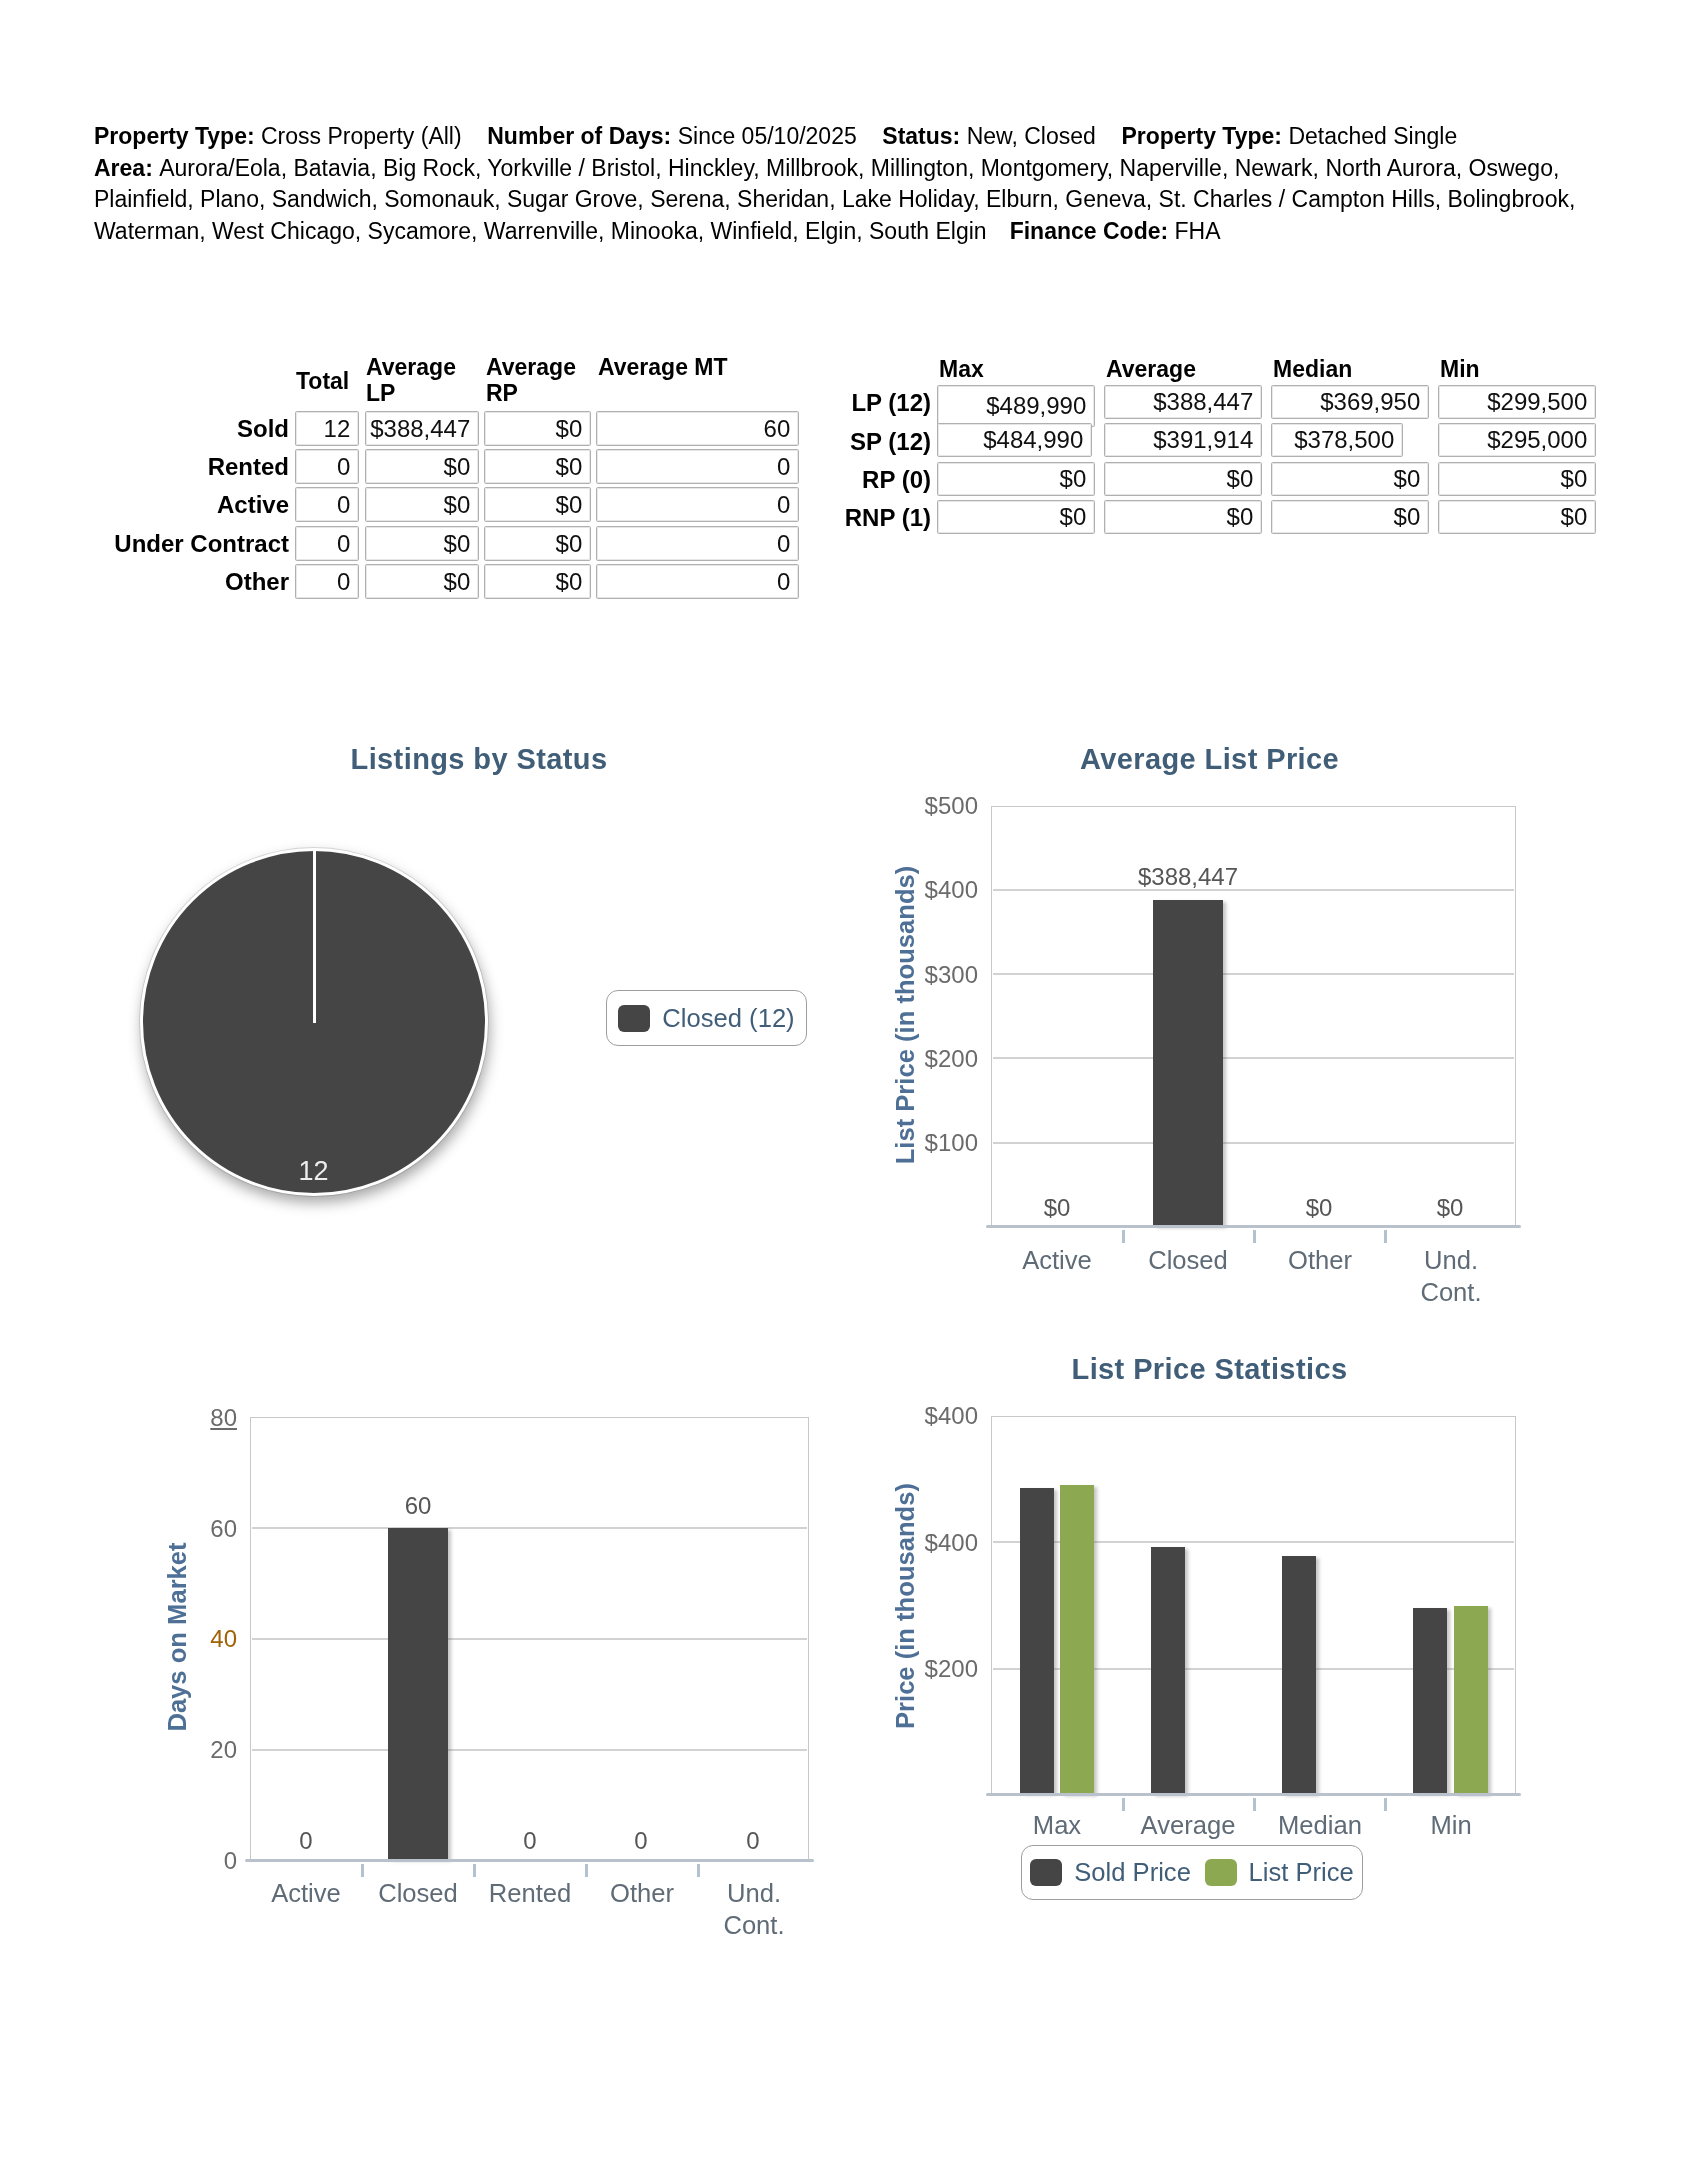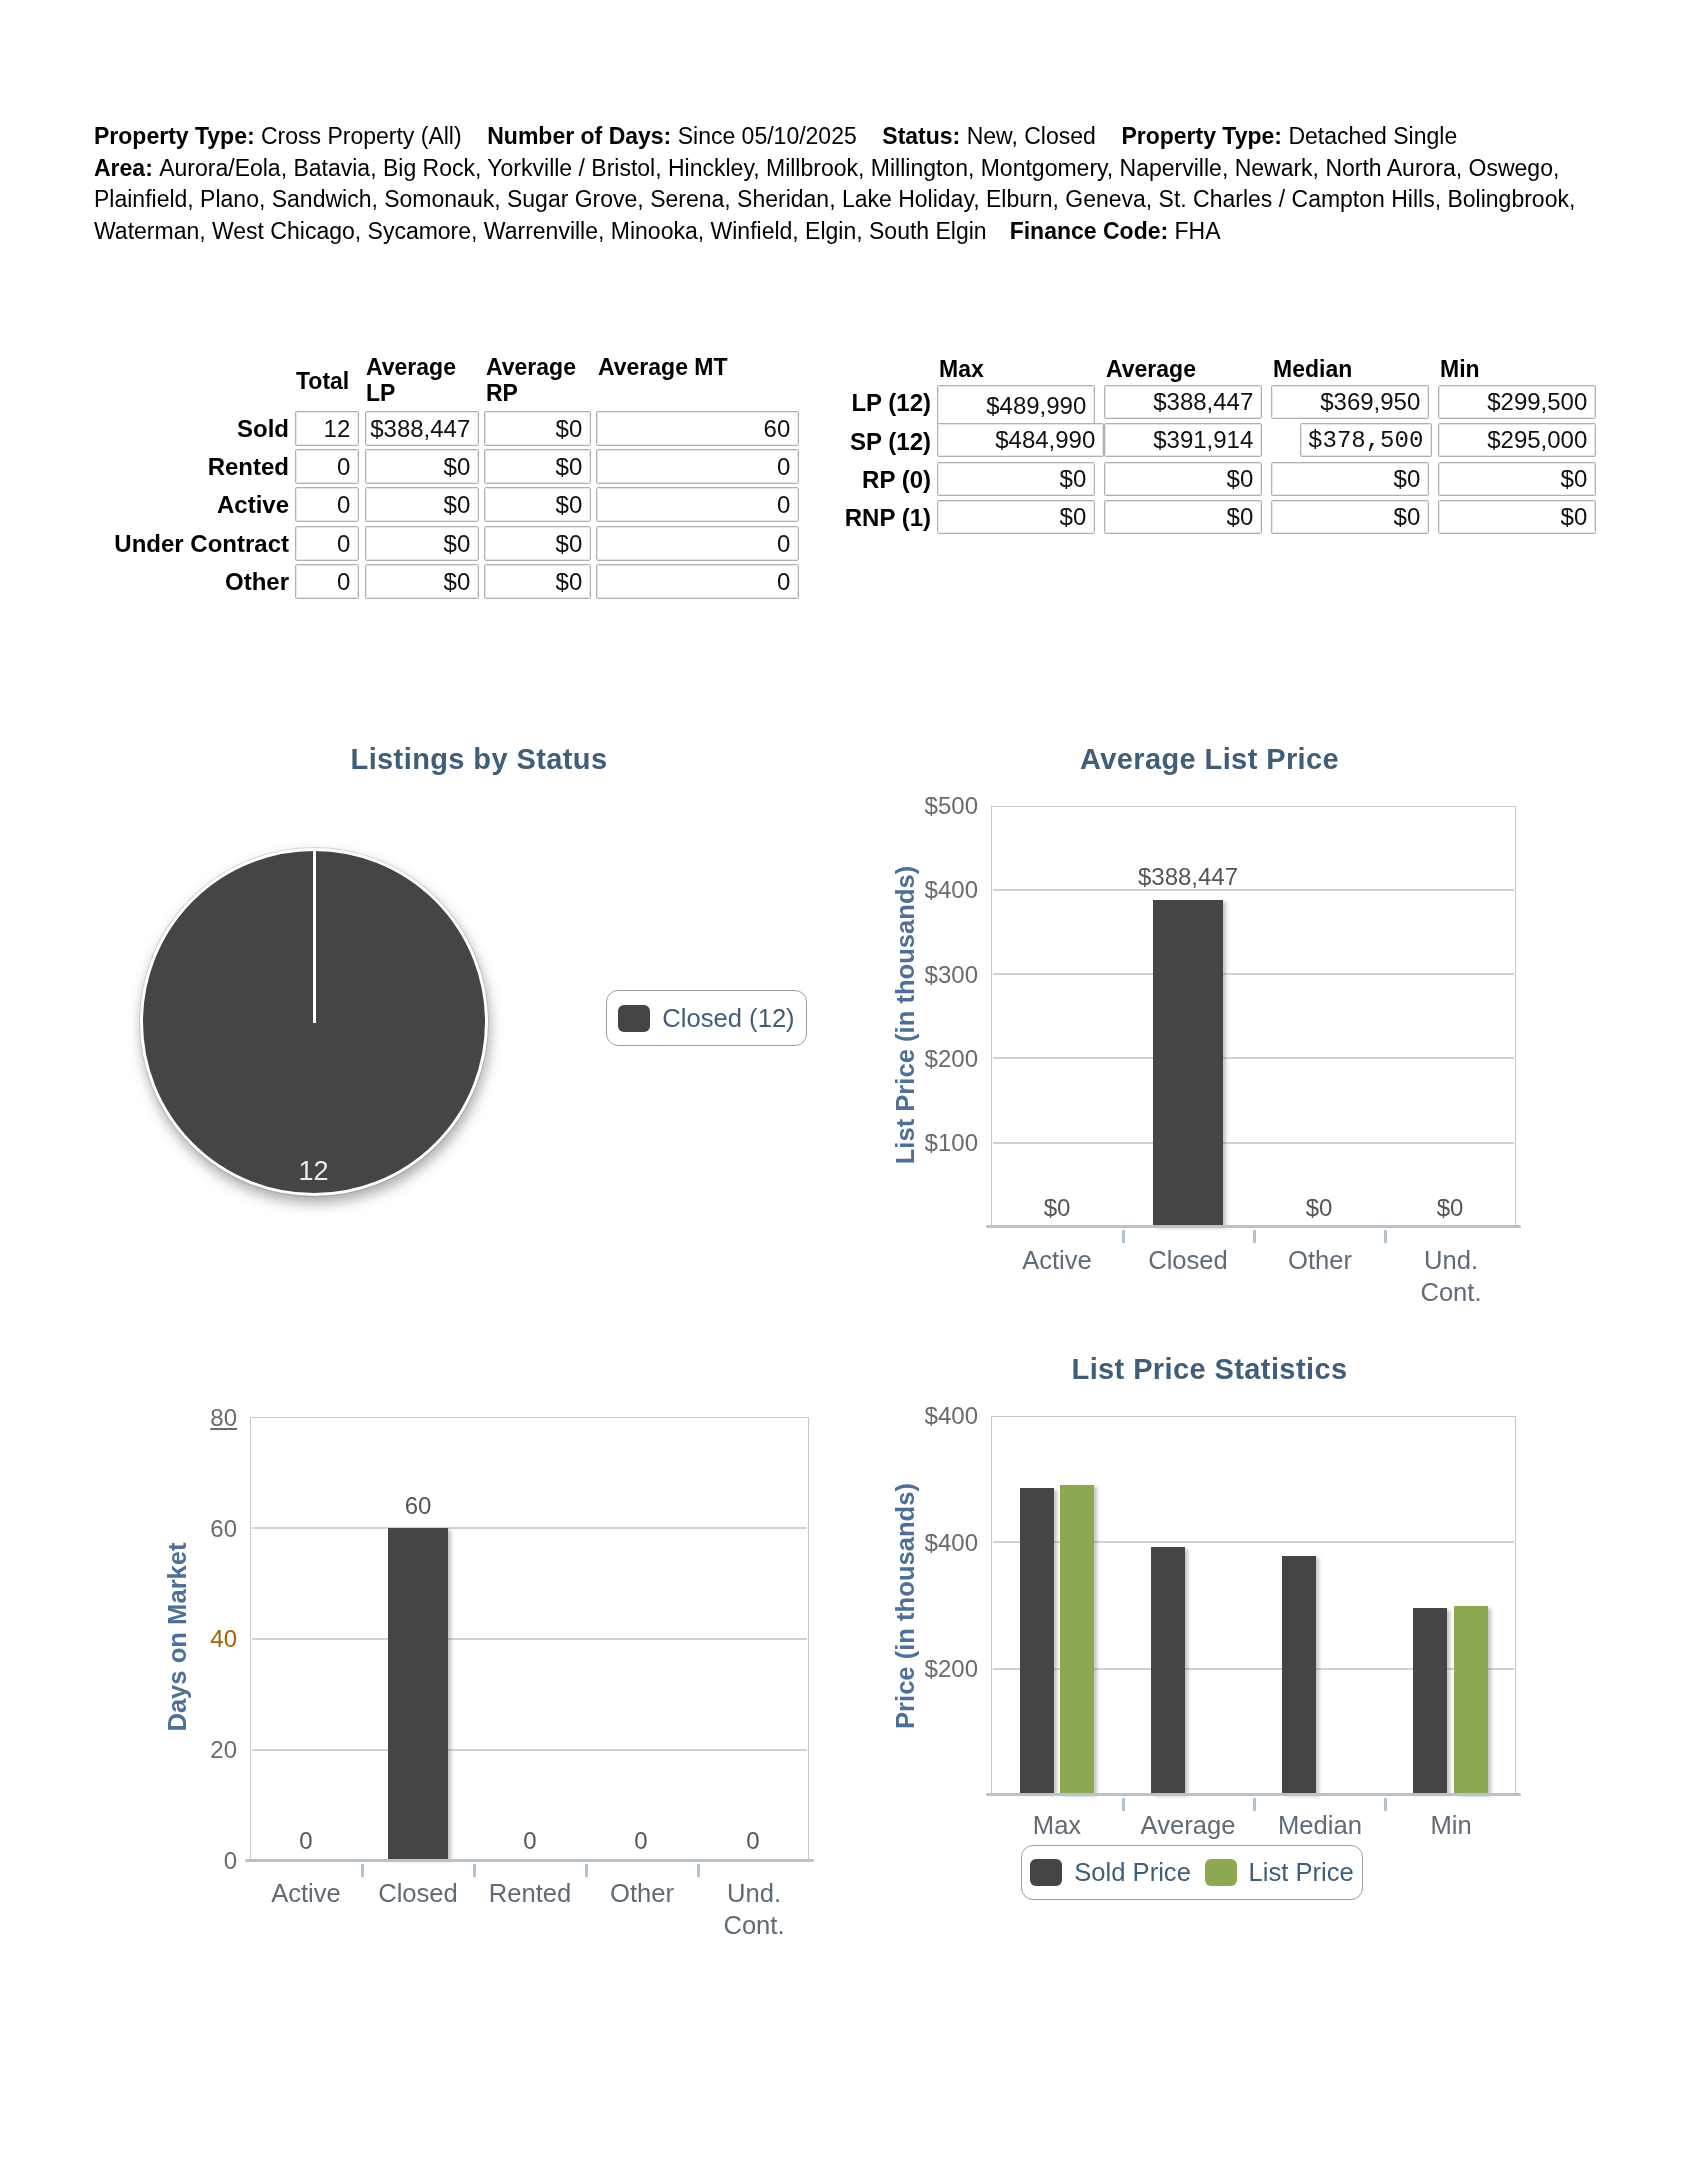--- a/index.html
+++ b/index.html
@@ -88,23 +88,23 @@
       <div class="tbl-header" style="left: 939px; top: 356px; white-space: nowrap;">Max</div>
       <div class="tbl-header" style="left: 1106px; top: 356px; white-space: nowrap;">Average</div>
       <div class="tbl-header" style="left: 1273px; top: 356px; white-space: nowrap;">Median</div>
       <div class="tbl-header" style="left: 1440px; top: 356px; white-space: nowrap;">Min</div>
       <div class="tbl-label" style="left: 573px; top: 389px; width: 358px;">LP (12)</div>
       <div class="cellbox" style="left: 937px; top: 385px; width: 158px; height: 42px;">$489,990</div>
       <div class="cellbox" style="left: 1104px; top: 385px; width: 158px; height: 34px;">$388,447</div>
       <div class="cellbox" style="left: 1271px; top: 385px; width: 158px; height: 34px;">$369,950</div>
       <div class="cellbox" style="left: 1438px; top: 385px; width: 158px; height: 34px;">$299,500</div>
       <div class="tbl-label" style="left: 573px; top: 428px; width: 358px;">SP (12)</div>
-      <div class="cellbox" style="left: 937px; top: 423px; width: 167px; height: 34px;">$484,990</div>
+      <div class="cellbox" style="left: 937px; top: 423px; width: 155px; height: 34px;">$484,990</div>
       <div class="cellbox" style="left: 1104px; top: 423px; width: 158px; height: 34px;">$391,914</div>
-      <div class="cellbox" style="left: 1300px; top: 423px; width: 132px; height: 34px; font-family: Liberation Mono, monospace;">$378,500</div>
+      <div class="cellbox" style="left: 1271px; top: 423px; width: 132px; height: 34px;">$378,500</div>
       <div class="cellbox" style="left: 1438px; top: 423px; width: 158px; height: 34px;">$295,000</div>
       <div class="tbl-label" style="left: 573px; top: 466px; width: 358px;">RP (0)</div>
       <div class="cellbox" style="left: 937px; top: 462px; width: 158px; height: 34px;">$0</div>
       <div class="cellbox" style="left: 1104px; top: 462px; width: 158px; height: 34px;">$0</div>
       <div class="cellbox" style="left: 1271px; top: 462px; width: 158px; height: 34px;">$0</div>
       <div class="cellbox" style="left: 1438px; top: 462px; width: 158px; height: 34px;">$0</div>
       <div class="tbl-label" style="left: 573px; top: 504px; width: 358px;">RNP (1)</div>
       <div class="cellbox" style="left: 937px; top: 500px; width: 158px; height: 34px;">$0</div>
       <div class="cellbox" style="left: 1104px; top: 500px; width: 158px; height: 34px;">$0</div>
       <div class="cellbox" style="left: 1271px; top: 500px; width: 158px; height: 34px;">$0</div>

